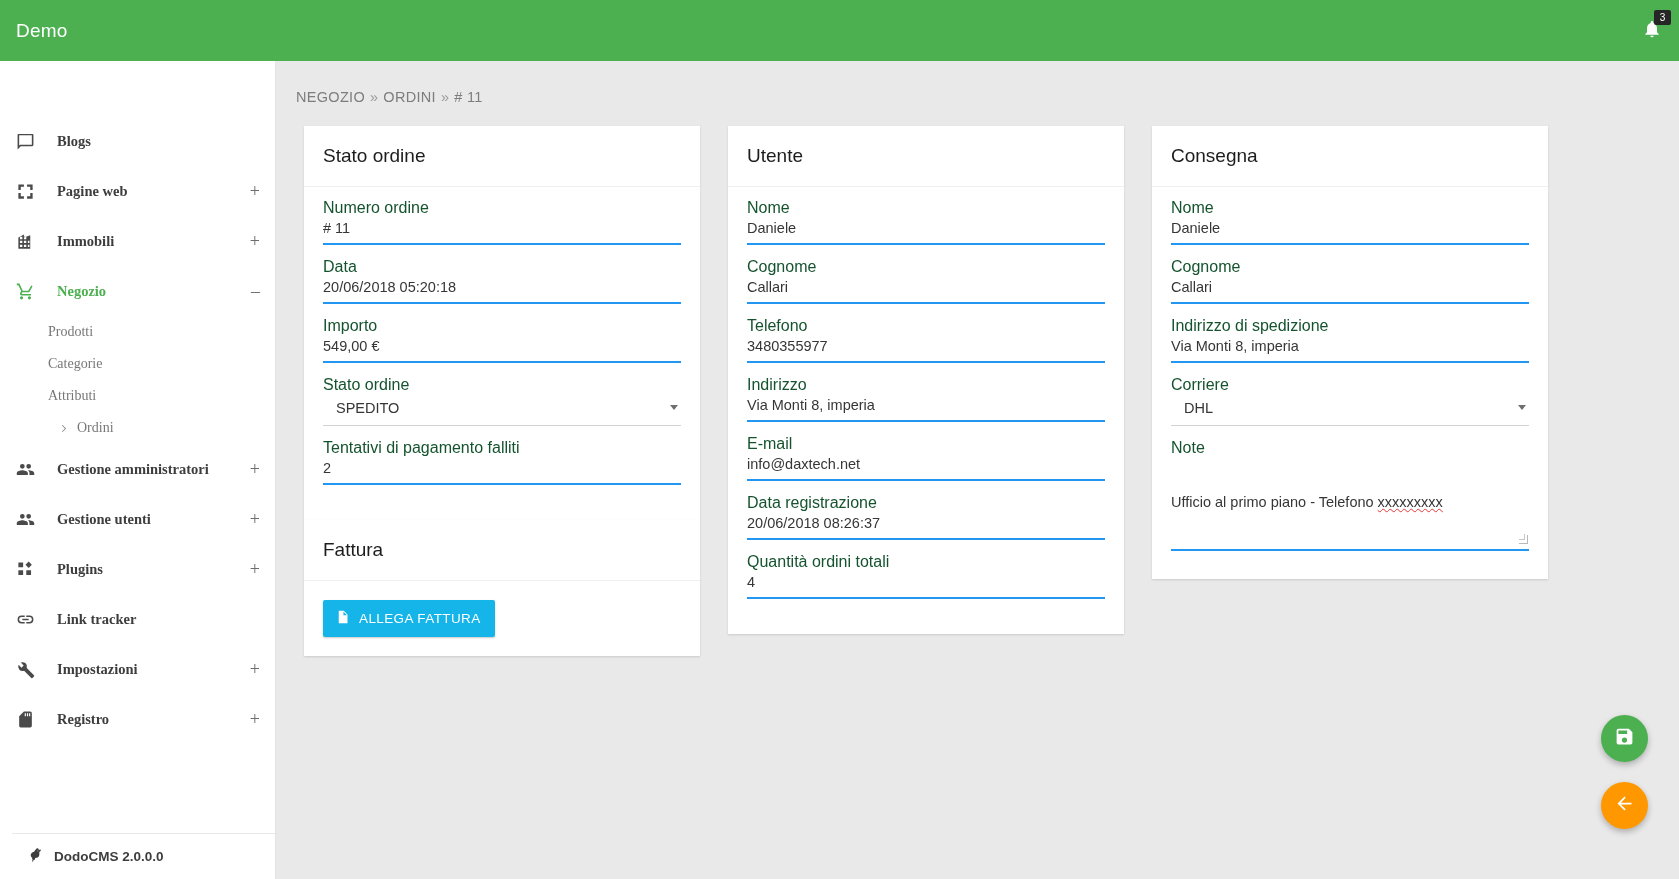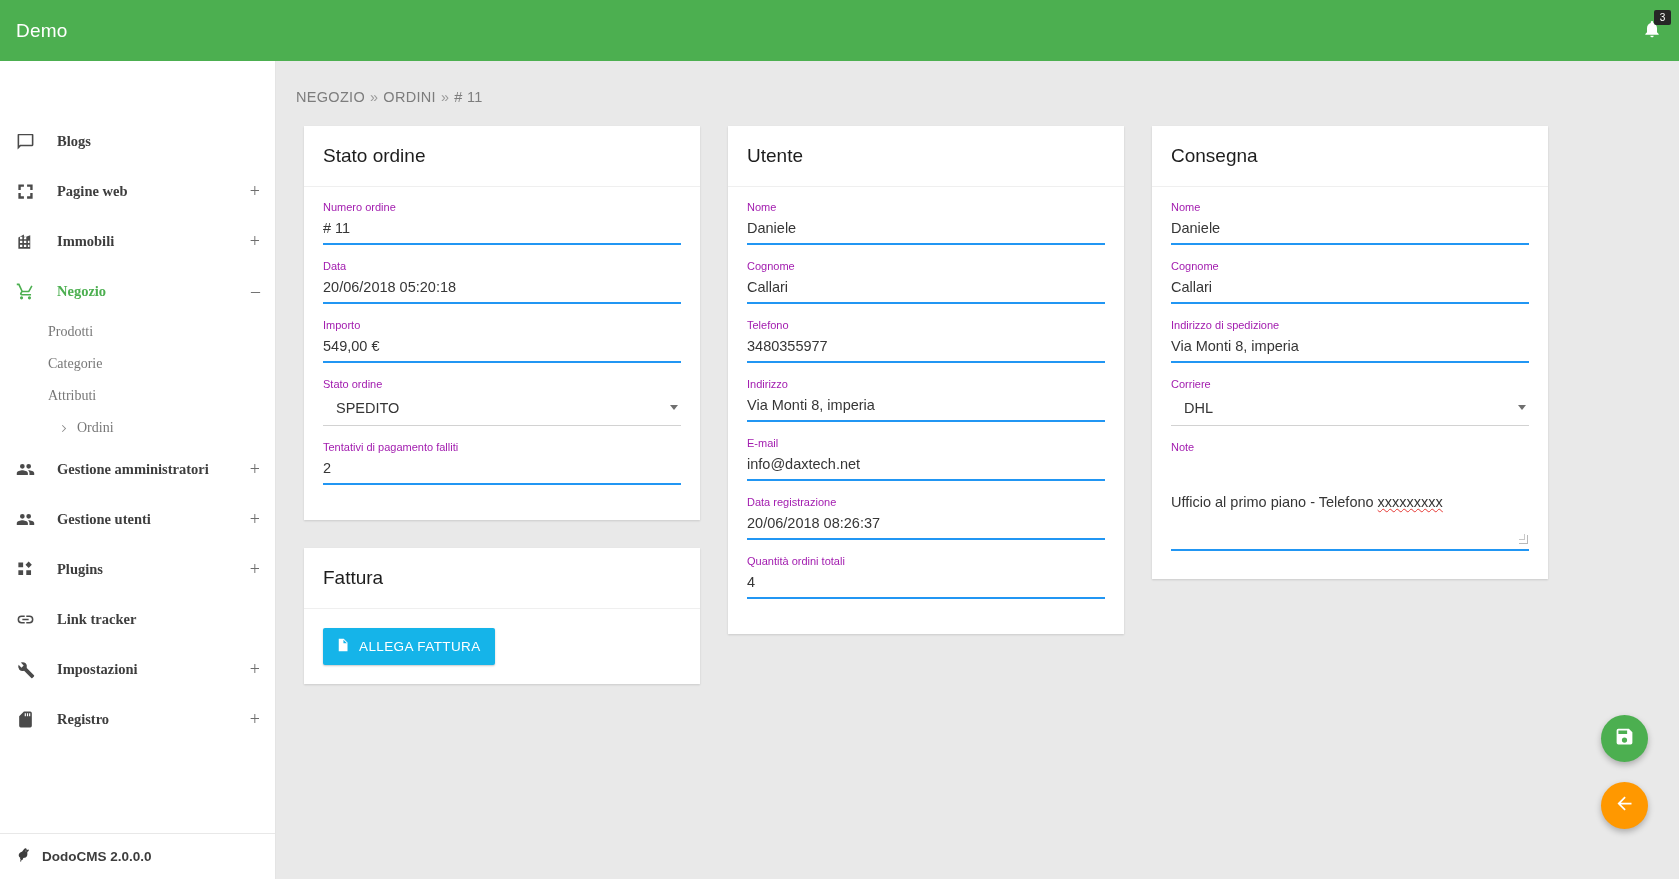--- a/index.html
+++ b/index.html
@@ -101,21 +101,21 @@
     font-size: 14px; color: #777777;
     cursor: pointer;
   }
   .sub-item.with-caret { padding-left: 58px; }
   .sub-caret {
     margin-right: 8px; display: inline-flex;
   }
   .sub-caret svg { width: 11px; height: 11px; fill: #8a8a8a; }
 
   .sidebar-footer {
-    position: absolute; bottom: 0; left: 0;
+    position: absolute; bottom: 0; left: 12px;
     width: 276px; height: 46px;
     border-top: 1px solid #e8e8e8;
     display: flex; align-items: center;
     padding-left: 16px;
     background: #ffffff;
   }
   .sidebar-footer svg { width: 16px; height: 16px; fill: #3d3d3d; }
   .footer-label {
     margin-left: 10px; font-size: 13.5px; font-weight: bold; color: #3d3d3d;
   }
@@ -137,34 +137,33 @@
   .cards-row {
     display: flex; align-items: flex-start;
     padding: 21px 0 0 28px;
     gap: 28px;
   }
   .col { width: 396px; }
 
   .card {
     background: #ffffff;
     box-shadow: 0 1px 2px rgba(0,0,0,.13);
-    margin-bottom: 28px;
   }
   .card-head {
     height: 61px;
     border-bottom: 1px solid #efefef;
     display: flex; align-items: center;
     padding-left: 19px;
   }
   .card-title { font-size: 19px; color: #1d1d1d; font-weight: 400; }
   .card-body { padding: 12px 19px 22px 19px; }
 
   .field { margin-bottom: 13px; }
   .field-label {
-    font-size: 11px; color: #a21caf;
+    font-size: 16px; color: #14532d;
     line-height: 17px; margin-bottom: 1px;
   }
   .field-value {
     font-size: 14.5px; color: #363636;
     line-height: 22px;
     padding-bottom: 4px;
     border-bottom: 2px solid #2196f3;
     min-height: 26px;
     cursor: text;
   }

